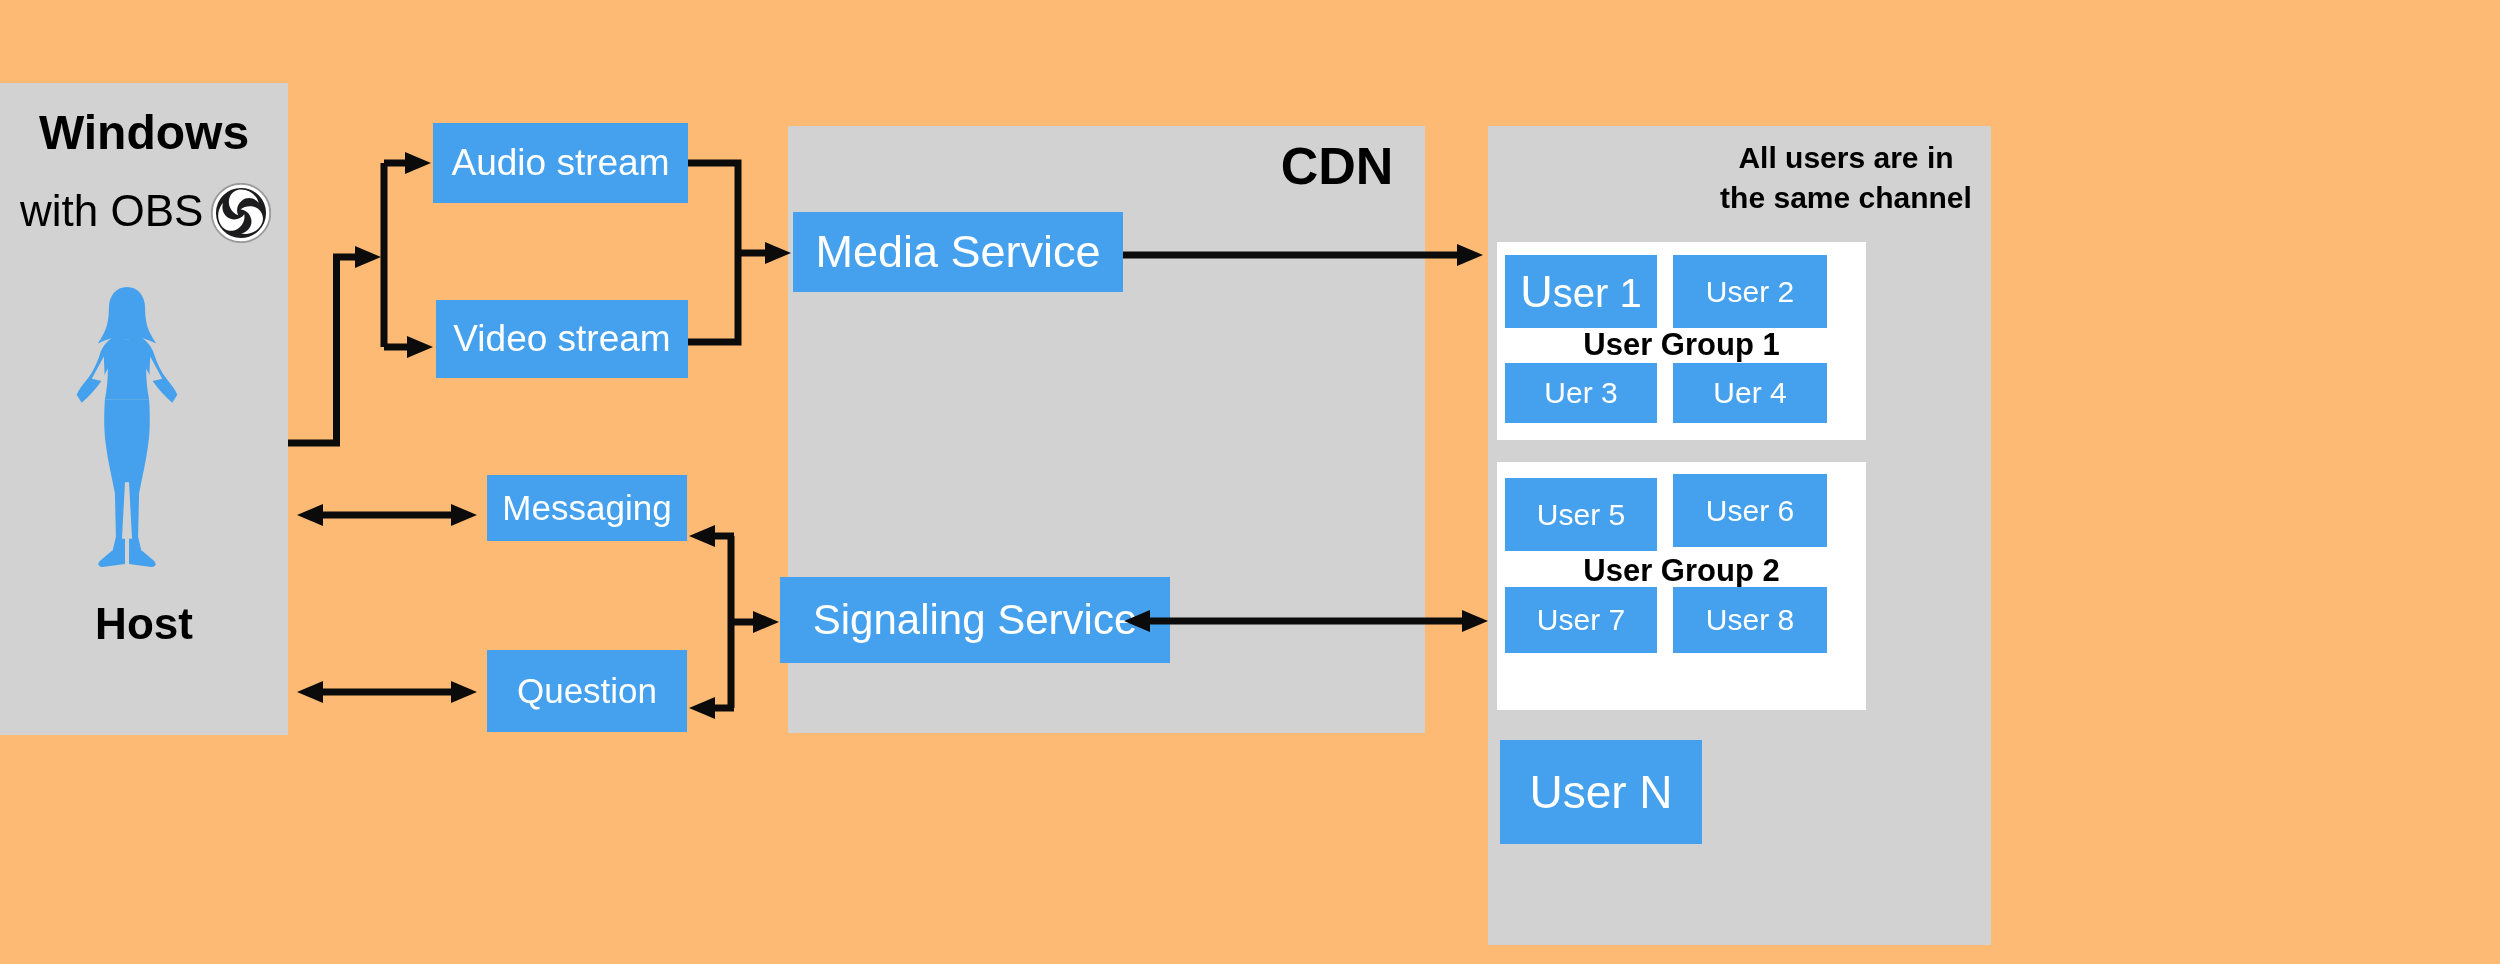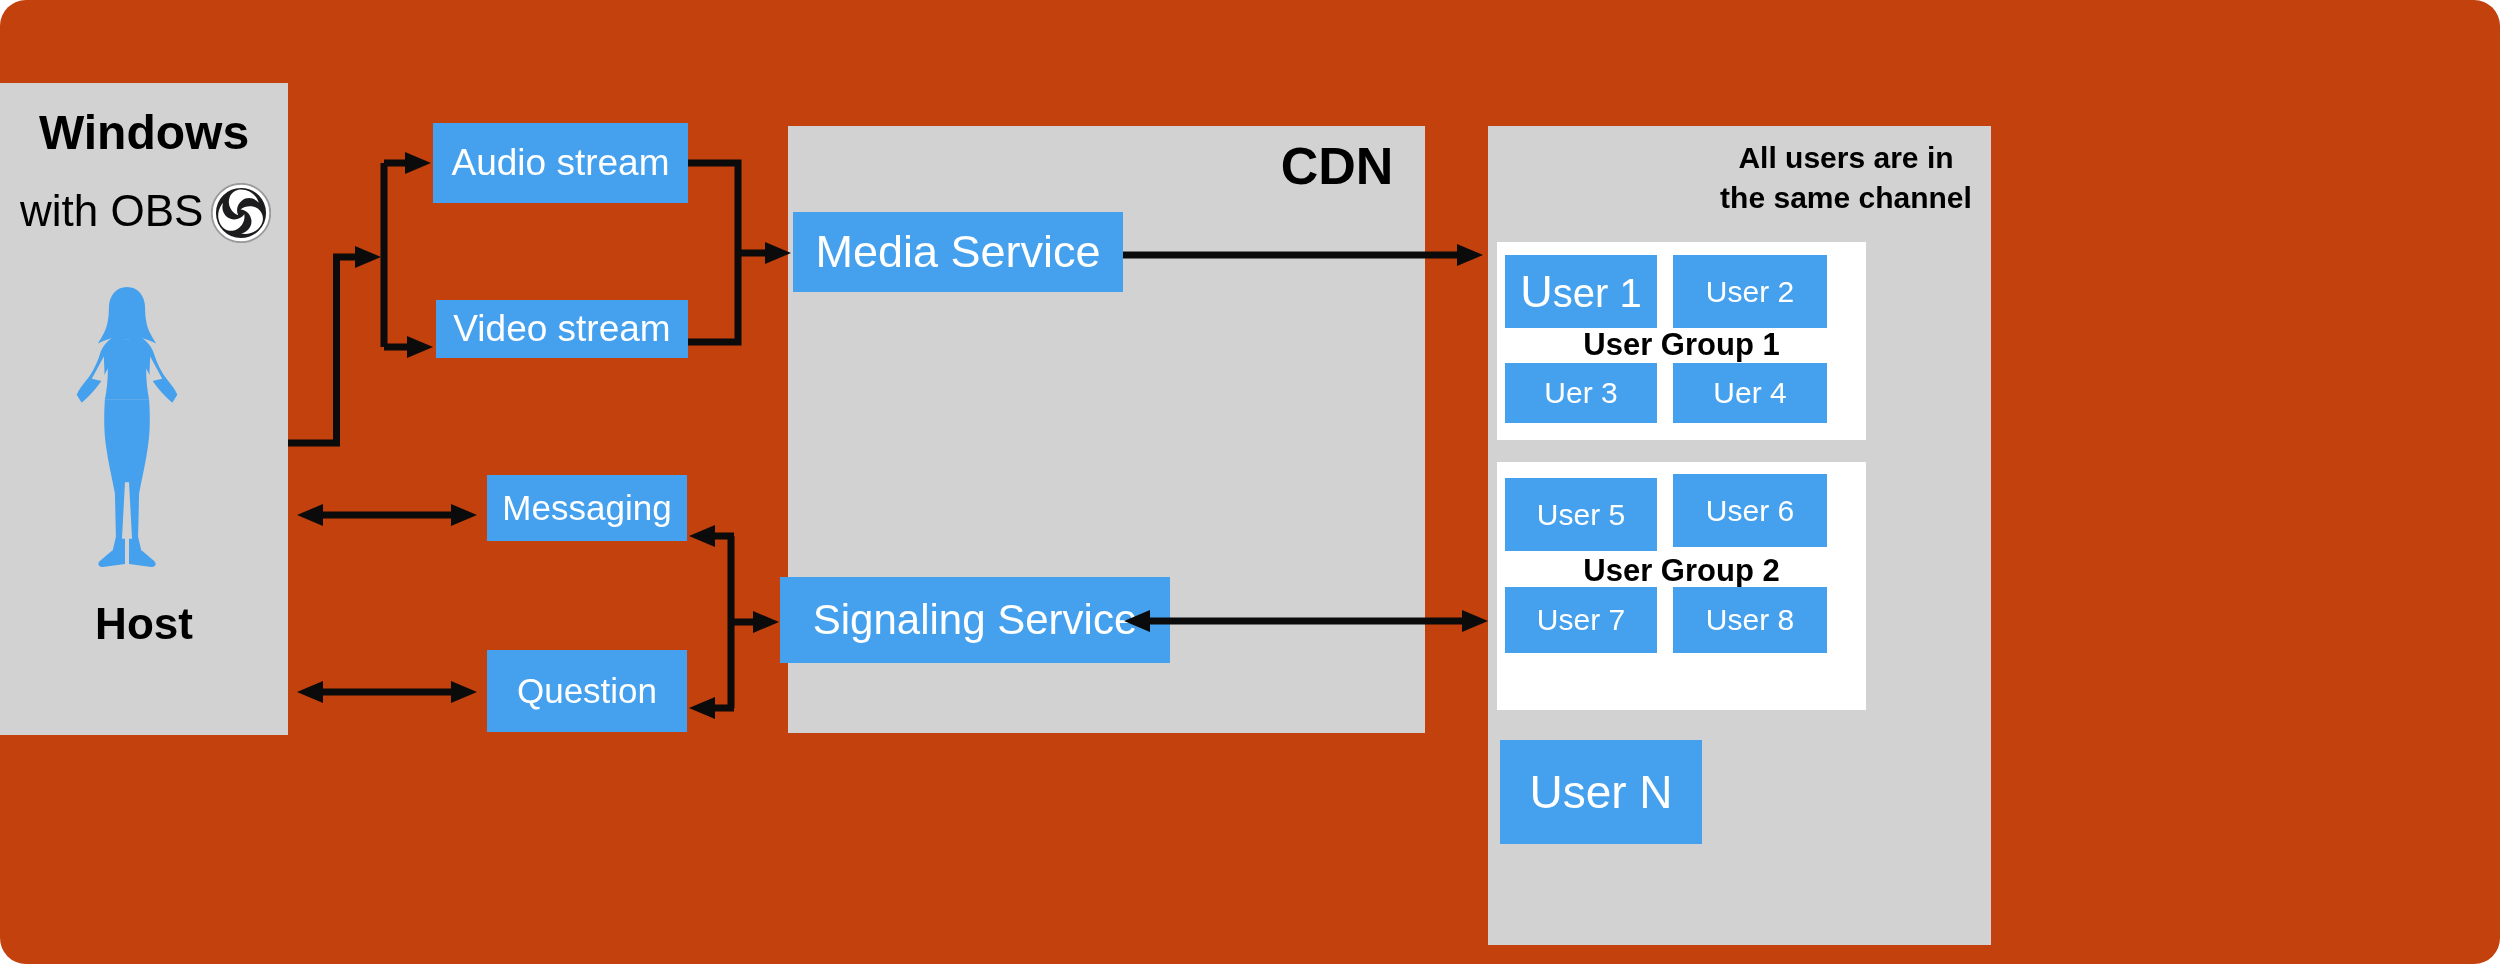--- a/index.html
+++ b/index.html
@@ -4,21 +4,21 @@
 <style>
   :root{
     --accent_blue:#45a1ee;
     --panel_gray:#d2d2d2;
     --arrow_black:#0b0b0b;
     --text_black:#000000;
     --white_text:#ffffff;
   }
   *{margin:0;padding:0;box-sizing:border-box;}
   body{background:#ffffff;font-family:"Liberation Sans","DejaVu Sans",sans-serif;}
-  .canvas{position:relative;width:2500px;height:964px;background:#c2410c;overflow:hidden;border-radius:26px;}
+  .canvas{position:relative;width:2500px;height:964px;background:#fdba74;overflow:hidden;}
   .abs{position:absolute;}
   .panel{background:var(--panel_gray);}
   .bluebox{background:var(--accent_blue);color:var(--white_text);display:flex;align-items:center;justify-content:center;text-align:center;z-index:2;}
   .whitepanel{background:#ffffff;z-index:2;}
   .arrows{position:absolute;left:0;top:0;z-index:5;pointer-events:none;}
   .arrows path{stroke:var(--arrow_black);stroke-width:7;fill:none;}
   .arrows polygon{fill:var(--arrow_black);}
   .blacktext{color:var(--text_black);}
   .b{font-weight:bold;}
   .center{text-align:center;}
@@ -55,21 +55,21 @@
       <polygon class="cut" points="78,73 90,95 77,98"></polygon>
       <path d="M33 116 C32 131 32 147 34 161 C36 177 40 193 43 209 L44 252 L40 269 L53 269 L53 252 L54 214 L56 214 L57 252 L57 269 L70 269 L66 252 L67 209 C70 193 74 177 76 161 C78 147 78 131 77 116 Z"></path>
       <polygon class="cut" points="53,198 57,198 60,254 50,254"></polygon>
       <path d="M40 266 L28 276 C25 279 27 282 31 282 L53 279 L53 266 Z"></path>
       <path d="M57 266 L57 279 L79 282 C83 282 85 279 82 276 L70 266 Z"></path>
     </svg>
     <div class="abs blacktext b center" style="left:0;top:516px;width:288px;font-size:44px;">Host</div>
   </div>
 
   <div class="abs bluebox" style="left:433px;top:123px;width:255px;height:80px;font-size:37px;">Audio stream</div>
-  <div class="abs bluebox" style="left:436px;top:300px;width:252px;height:58px;font-size:37px;">Video stream</div>
+  <div class="abs bluebox" style="left:436px;top:300px;width:252px;height:78px;font-size:37px;">Video stream</div>
   <div class="abs bluebox" style="left:487px;top:475px;width:200px;height:66px;font-size:35px;">Messaging</div>
   <div class="abs bluebox" style="left:487px;top:650px;width:200px;height:82px;font-size:35px;">Question</div>
 
   <div class="abs panel" style="left:788px;top:126px;width:637px;height:607px;">
     <div class="abs blacktext b center" style="left:449px;top:10px;width:200px;font-size:52px;">CDN</div>
     <div class="abs bluebox" style="left:5px;top:86px;width:330px;height:80px;font-size:45px;">Media Service</div>
     <div class="abs bluebox" style="left:-8px;top:451px;width:390px;height:86px;font-size:42px;">Signaling Service</div>
   </div>
 
   <div class="abs panel" style="left:1488px;top:126px;width:503px;height:819px;">

